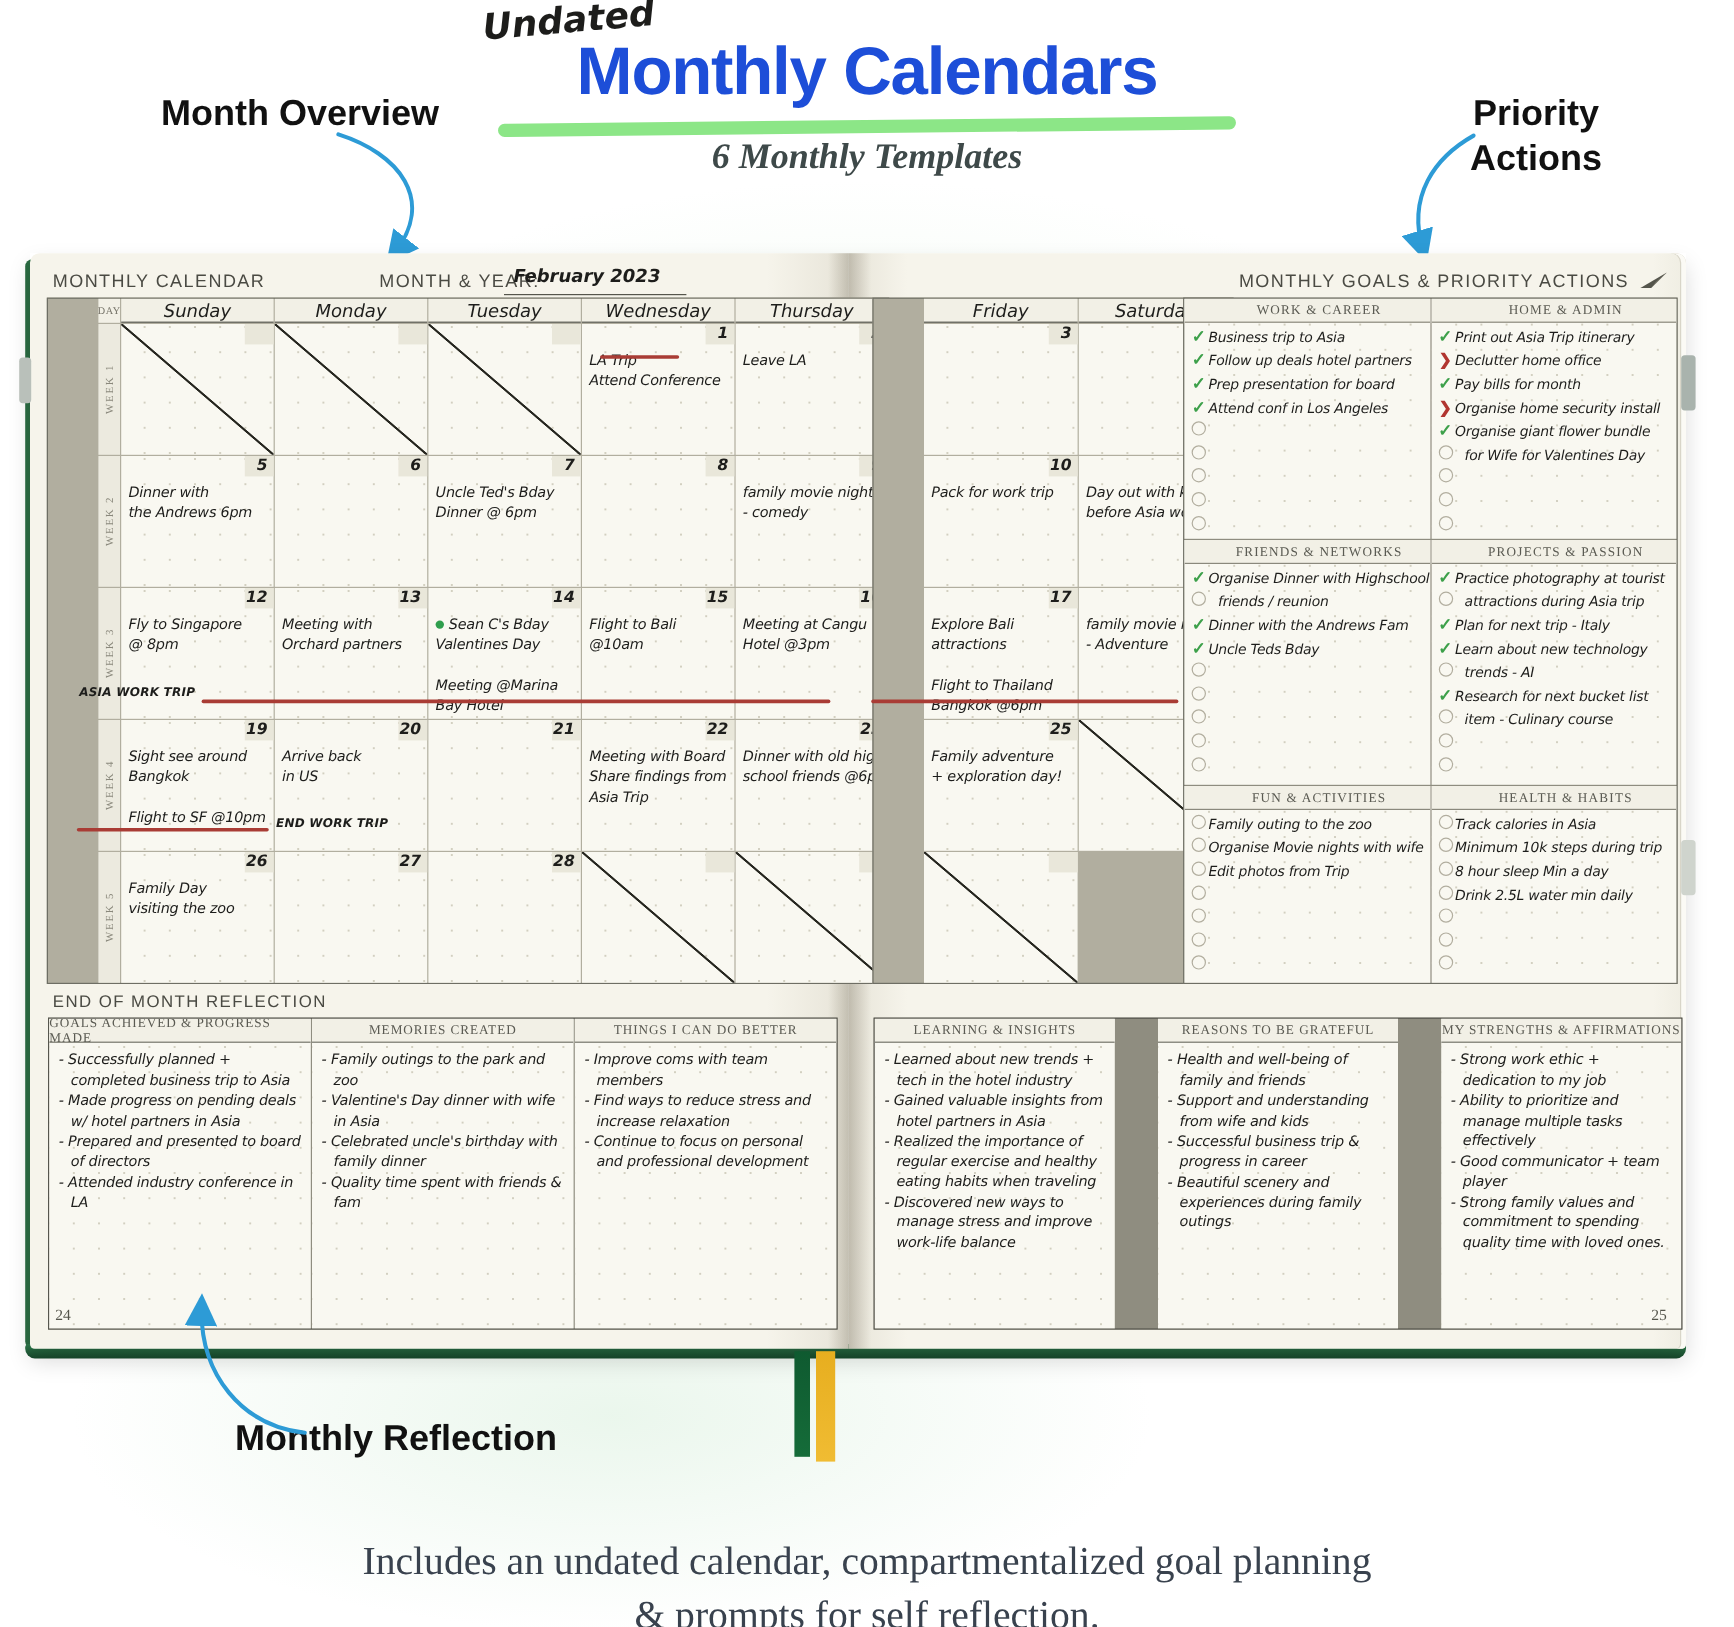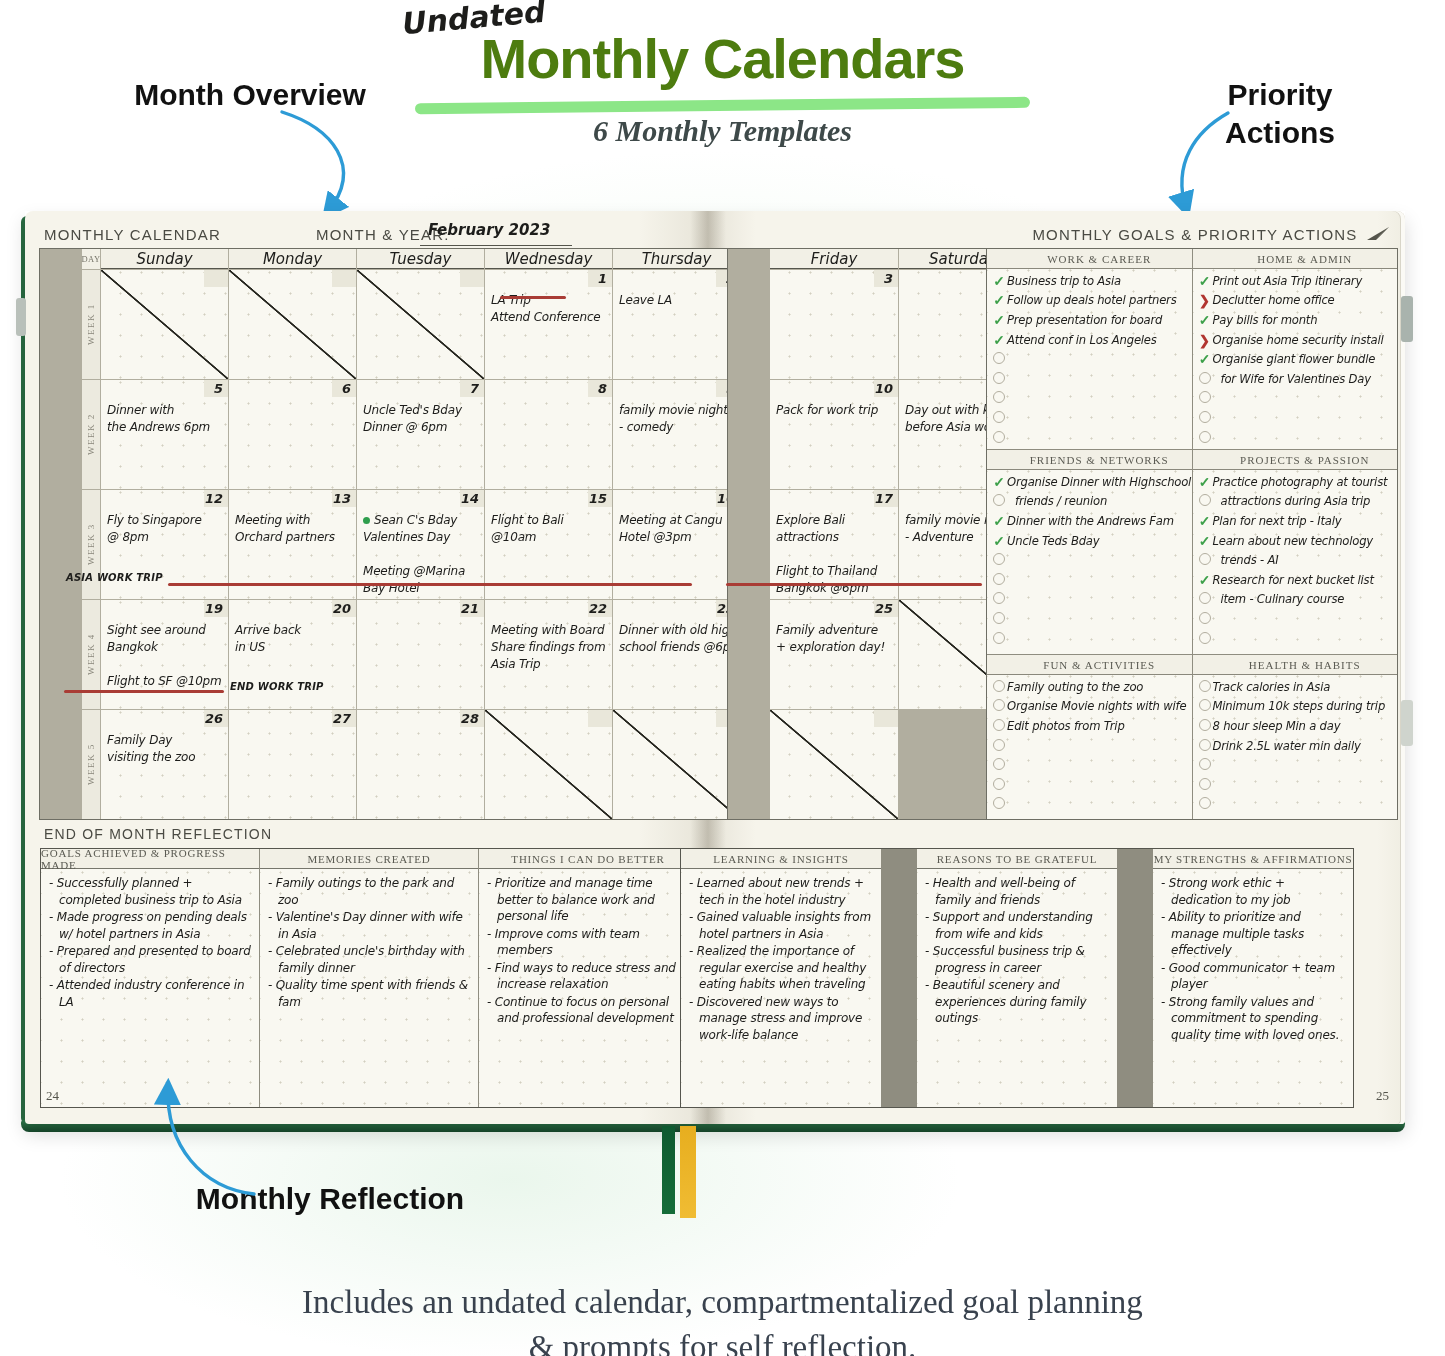--- a/index.html
+++ b/index.html
@@ -7,21 +7,21 @@
          font-family:"Liberation Sans",sans-serif;}
   .glow{position:absolute;left:120px;top:150px;width:1200px;height:700px;border-radius:50%;
         background:radial-gradient(closest-side,rgba(210,240,213,.55),rgba(210,240,213,0));}
   .glow2{position:absolute;left:60px;top:1000px;width:900px;height:360px;border-radius:50%;
         background:radial-gradient(closest-side,rgba(214,238,218,.5),rgba(214,238,218,0));}
 
   
   .undated{position:absolute;left:402px;top:0px;font-size:30px;font-style:italic;font-weight:700;
            color:#2e9fd4;transform:rotate(-5deg);font-family:"DejaVu Sans",sans-serif;}
   .main-title{position:absolute;left:0;top:26px;width:100%;text-align:center;font-size:56px;
-              font-weight:700;color:#4d7c0f;letter-spacing:-1px;}
+              font-weight:700;color:#1d4ed8;letter-spacing:-1px;}
   .swoosh{position:absolute;left:415px;top:100px;width:615px;height:11px;border-radius:8px;
           background:#8ce687;transform:rotate(-.6deg);}
   .subtitle{position:absolute;left:0;top:114px;width:100%;text-align:center;font-size:30px;
             font-style:italic;font-weight:700;color:#3e4949;font-family:"Liberation Serif",serif;}
   .callout{position:absolute;font-size:30px;font-weight:700;color:#111;line-height:1.25;text-align:center;}
   .callout.month{left:120px;top:76px;width:260px;}
   .callout.priority{left:1170px;top:76px;width:220px;}
   .callout.reflect{left:180px;top:1180px;width:300px;}
   .arrow-svg{position:absolute;}
 
@@ -114,21 +114,21 @@
   .mk-circle{display:inline-block;width:10px;height:10px;border:1.2px solid #b2ae9f;border-radius:50%;}
   .mk-check{color:#3da04a;font-weight:700;font-size:14px;line-height:1;}
   .mk-arrow{color:#b13530;font-weight:700;font-size:13px;line-height:1;}
   .g-text{font-size:11.6px;letter-spacing:-.2px;white-space:nowrap;}
   .g-text.indent{padding-left:8px;}
 
   
   .refl{position:absolute;top:848px;height:258px;display:grid;grid-template-columns:repeat(3,1fr);
         border:1.5px solid #56564e;background:#8f8d80;grid-gap:1px;}
   #refl-left{left:40px;width:656px;}
-  #refl-right{left:680px;width:672px;gap:36px;}
+  #refl-right{left:728px;width:672px;gap:36px;}
   .r-col{background:#f9f8f1;display:flex;flex-direction:column;overflow:hidden;}
   .r-title{height:19px;flex:0 0 19px;background:#f2f0e6;border-bottom:1px solid #76766c;
            display:flex;align-items:center;justify-content:center;
            font-family:"Liberation Serif",serif;font-size:11px;color:#5a5a52;letter-spacing:.8px;}
   .r-items{flex:1;padding:6px 6px 0 8px;
            background-image:radial-gradient(#d2cfc0 .9px,transparent 1.15px);
            background-size:21px 21px;background-position:10px 14px;}
   .r-line{font-size:12px;line-height:16.5px;letter-spacing:-.2px;padding-left:10px;text-indent:-10px;
           margin-bottom:1px;}
 
@@ -681,21 +681,20 @@
         <div class="r-items">
           <div class="r-line hand">- Family outings to the park and zoo</div>
           <div class="r-line hand">- Valentine's Day dinner with wife in Asia</div>
           <div class="r-line hand">- Celebrated uncle's birthday with family dinner</div>
           <div class="r-line hand">- Quality time spent with friends &amp; fam</div>
         </div>
       </div>
       <div class="r-col">
         <div class="r-title">THINGS I CAN DO BETTER</div>
         <div class="r-items">
-          <div class="r-line hand">- Prioritize and manage time better to balance work and personal life</div>
           <div class="r-line hand">- Improve coms with team members</div>
           <div class="r-line hand">- Find ways to reduce stress and increase relaxation</div>
           <div class="r-line hand">- Continue to focus on personal and professional development</div>
         </div>
       </div>
     </div>
   <div class="refl" id="refl-right">
       <div class="r-col">
         <div class="r-title">LEARNING &amp; INSIGHTS</div>
         <div class="r-items">

